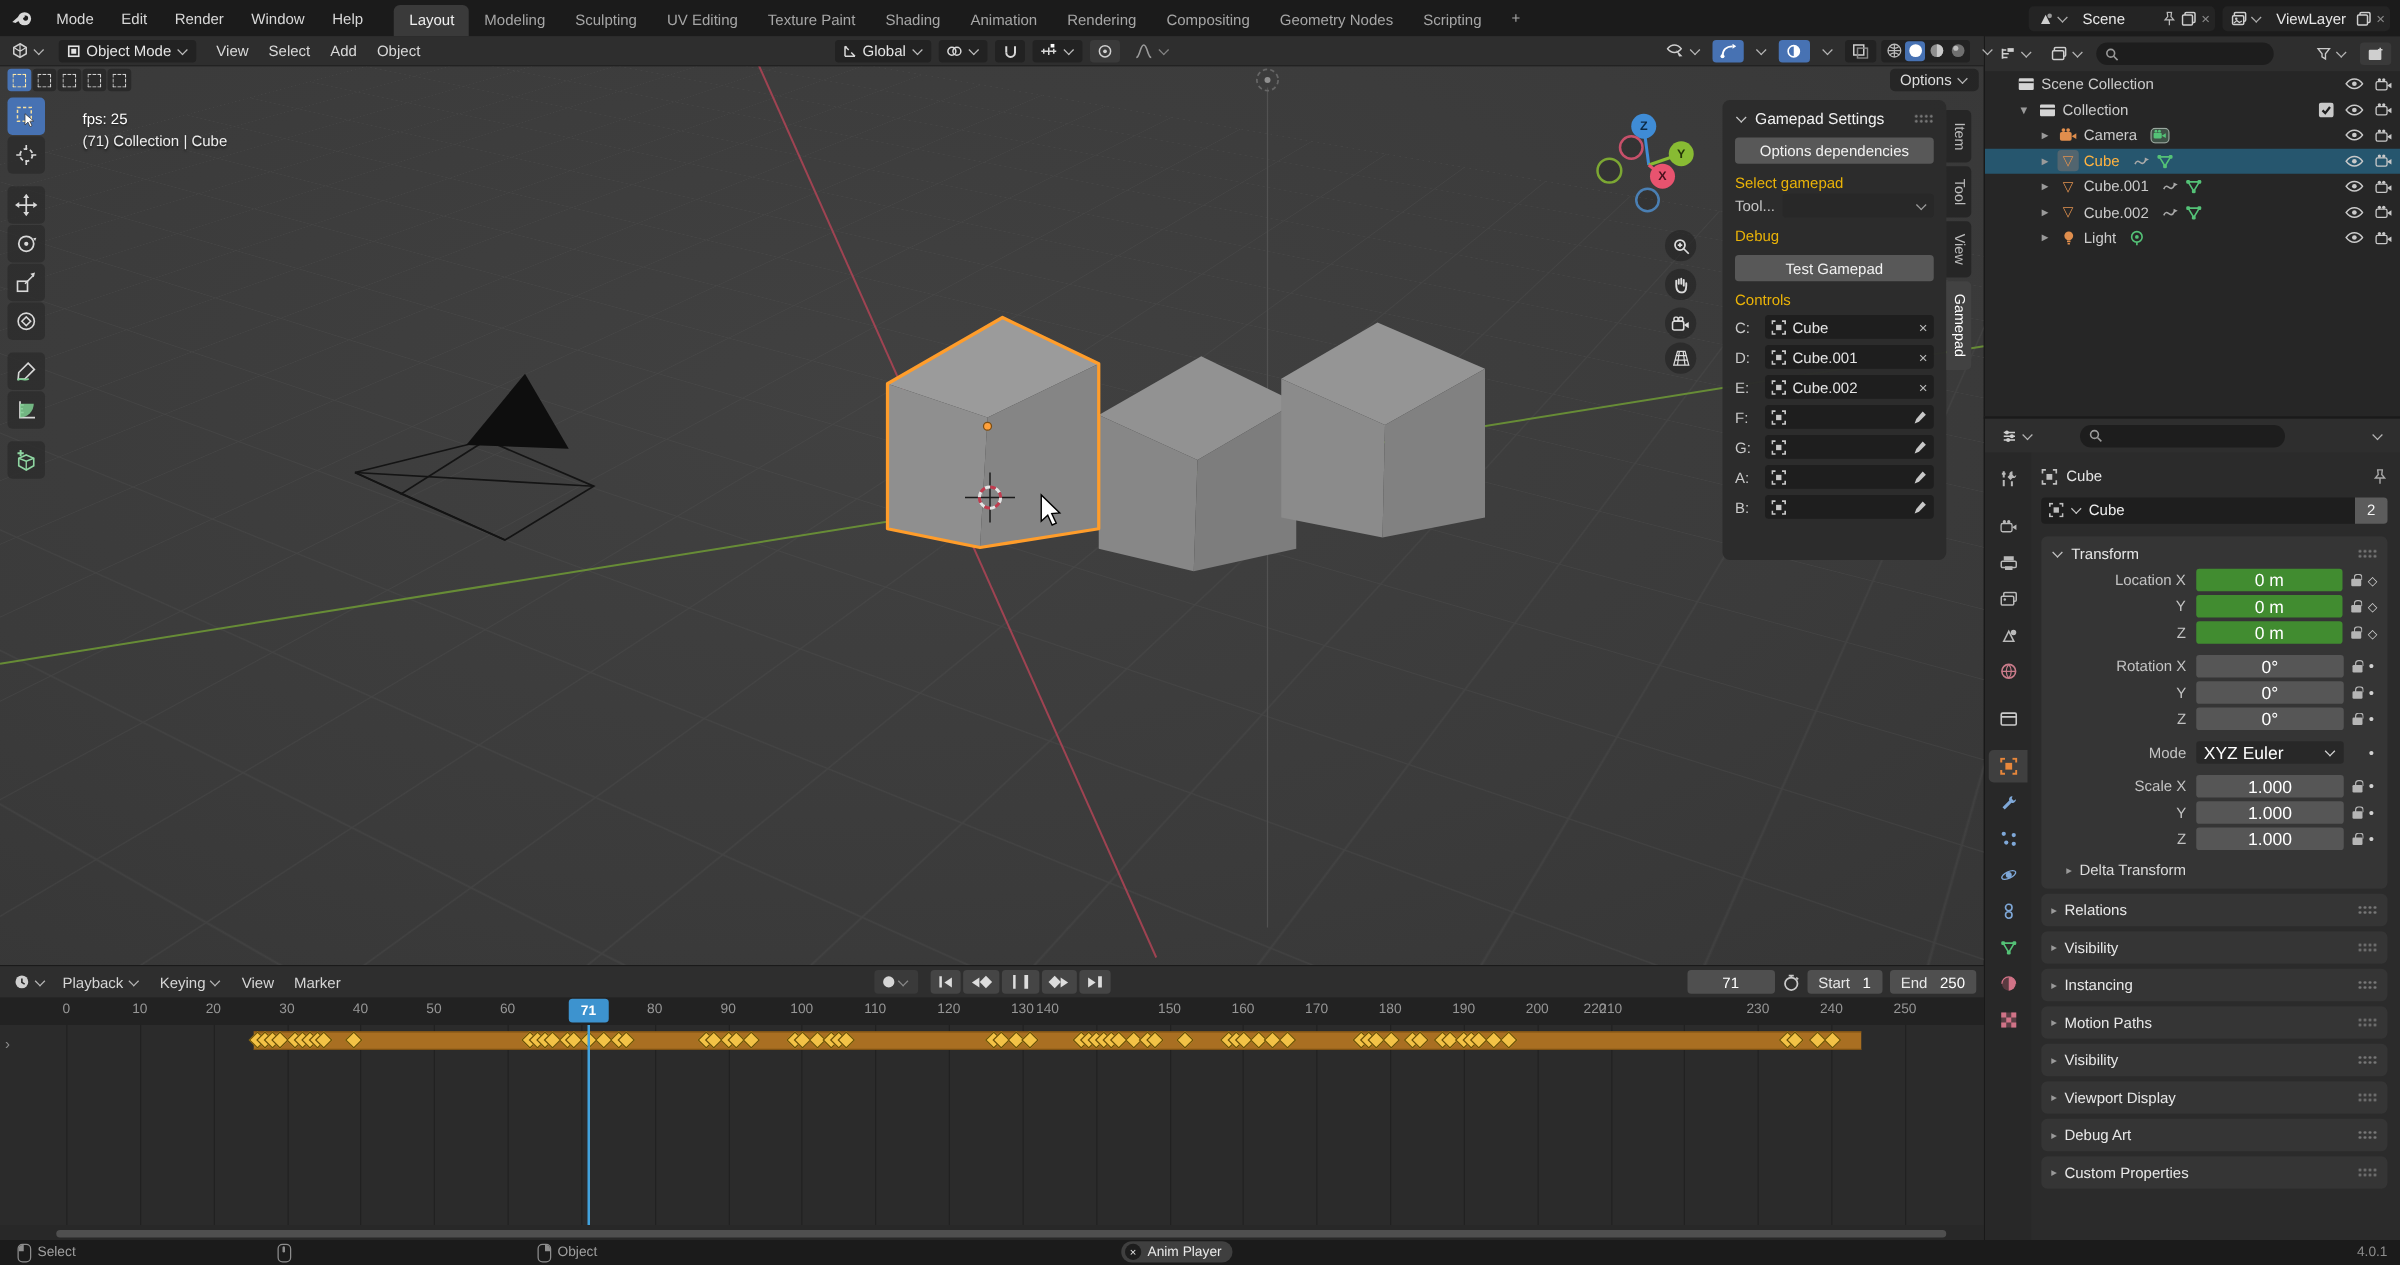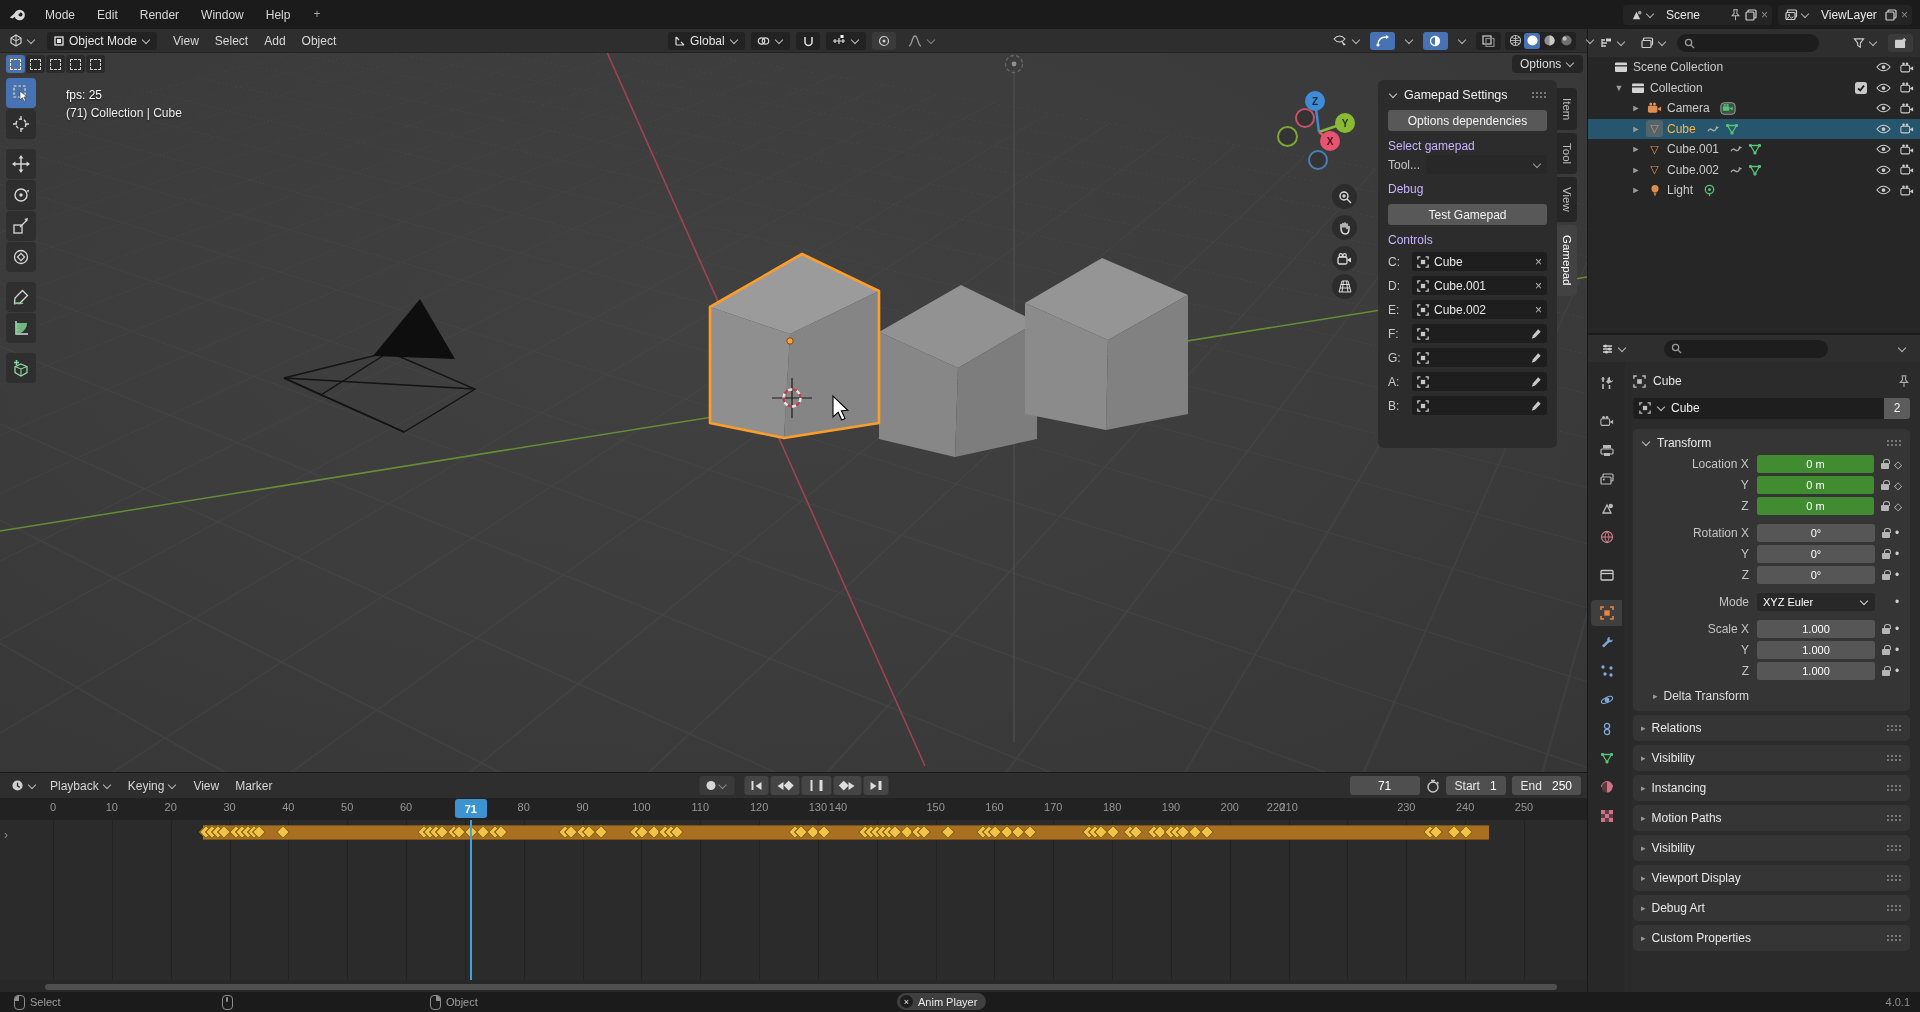--- a/index.html
+++ b/index.html
@@ -51,21 +51,21 @@
   
   #gizmo{position:absolute;left:1272px;top:36px;width:100px;height:100px;z-index:25}
   .axis-ball{position:absolute;border-radius:50%;display:flex;align-items:center;justify-content:center;font-size:10px;font-weight:bold;color:#222}
   .nav-btn{position:absolute;left:1332px;width:25px;height:25px;border-radius:50%;background:rgba(28,28,28,.5);display:flex;align-items:center;justify-content:center;z-index:25}
   
   #npanel{position:absolute;left:1378px;top:28px;width:179px;height:368px;background:#2dgray;z-index:28;
           background:rgba(43,43,43,.97);border-radius:6px;padding:8px 10px;box-sizing:border-box}
   #npanel .ptitle{display:flex;align-items:center;gap:6px;color:#f1f1f1;font-size:12.5px}
   .grip{margin-left:auto;width:16px;height:8px;background-image:radial-gradient(#777 1px,transparent 1.2px);background-size:4px 4px}
   .np-btn{height:21px;background:#585858;border-radius:3px;display:flex;align-items:center;justify-content:center;color:#f2f2f2;margin:8px 0 2px 0}
-  .np-label{color:#c4b5fd;margin:8px 0 2px 0}
+  .np-label{color:#eab308;margin:8px 0 2px 0}
   .np-dd{height:19px;background:#282828;border-radius:3px;display:flex;align-items:center;justify-content:flex-end;padding:0 5px;color:#bbb}
   .ctl-row{display:flex;align-items:center;gap:6px;margin-top:5px}
   .ctl-key{width:18px;color:#c9c9c9}
   .ctl-field{flex:1;height:19px;background:#1e1e1e;border-radius:3px;display:flex;align-items:center;gap:5px;padding:0 5px;color:#e6e6e6}
   .ctl-field .xbtn,.ctl-field .dropper{margin-left:auto;color:#bbb}
   #side-tabs{position:absolute;left:1557px;top:36px;width:25px;z-index:28}
   .side-tab{writing-mode:vertical-rl;display:flex;align-items:center;justify-content:center;
      background:#262626;color:#bdbdbd;border-radius:0 4px 4px 0;padding:10px 4px;margin-bottom:3px;font-size:11.5px}
   .side-tab.active{background:#424242;color:#fff}
   
@@ -92,21 +92,21 @@
   #prop-body{position:absolute;left:37px;right:0;top:27px;bottom:0;padding:7px 10px 0 8px;overflow:hidden}
   .crumb-row{display:flex;align-items:center;gap:7px;height:24px;color:#e4e4e4}
   .name-row{display:flex;align-items:center;height:26px;margin:2px 0 8px 0}
   .name-field{flex:1;height:21px;background:#1e1e1e;border-radius:3px 0 0 3px;display:flex;align-items:center;gap:5px;padding:0 6px;color:#efefef}
   .users-badge{width:26px;height:21px;background:#5c5c5c;border-radius:0 3px 3px 0;display:flex;align-items:center;justify-content:center;color:#f5f5f5}
   .panel-box{background:#353535;border-radius:5px;margin-bottom:4px;padding:4px 8px}
   .panel-head{display:flex;align-items:center;gap:6px;color:#e8e8e8;height:20px}
   .t-row{display:flex;align-items:center;height:20px;margin-top:1px}
   .t-row.gap{margin-top:7px}
   .t-label{width:108px;text-align:right;color:#c3c3c3;padding-right:8px;white-space:nowrap}
-  .t-field{width:118px;height:17.5px;border-radius:2.5px;display:flex;align-items:center;justify-content:center;color:#fff;font-size:11px}
+  .t-field{width:118px;height:17.5px;border-radius:2.5px;display:flex;align-items:center;justify-content:center;color:#fff;font-size:14px}
   .t-field.keyed{background:#418c30}
   .t-field.plain{background:#565656}
   .t-field.dropdown{background:#282828;justify-content:flex-start;padding:0 6px;box-sizing:border-box}
   .t-field.dropdown .chev{margin-left:auto}
   .t-deco{display:flex;align-items:center;gap:5px;margin-left:7px;color:#cfcfcf}
   .lock{width:8px;height:6px;border-radius:1px;background:#b5b5b5;position:relative;margin-top:4px}
   .lock:before{content:"";position:absolute;left:2px;top:-4px;width:5px;height:4px;border:1.3px solid #b5b5b5;border-bottom:none;border-radius:3px 3px 0 0}
   .sub-row{display:flex;align-items:center;gap:6px;color:#dcdcdc;height:22px;margin-top:4px;padding-left:12px}
   
   #timeline{position:absolute;left:0;top:772px;width:1587px;height:220px;background:#282828;border-top:1px solid #1a1a1a;box-sizing:border-box}
@@ -155,20 +155,33 @@
           <circle cx="13.5" cy="7.4" r="2.4" fill="#1b1b1b"></circle>
           <path d="M1 11L10 3l3 3-9 6z" fill="#d8d8d8"></path>
         </svg>
     </div>
     <div id="topbar-menus" style="display: flex;">
         <div class="menu-item">Mode</div>
         <div class="menu-item">Edit</div>
         <div class="menu-item">Render</div>
         <div class="menu-item">Window</div>
         <div class="menu-item">Help</div>
+      </div>
+    <div id="tabs">
+        <div class="ws-tab active">Layout</div>
+        <div class="ws-tab ">Modeling</div>
+        <div class="ws-tab ">Sculpting</div>
+        <div class="ws-tab ">UV Editing</div>
+        <div class="ws-tab ">Texture Paint</div>
+        <div class="ws-tab ">Shading</div>
+        <div class="ws-tab ">Animation</div>
+        <div class="ws-tab ">Rendering</div>
+        <div class="ws-tab ">Compositing</div>
+        <div class="ws-tab ">Geometry Nodes</div>
+        <div class="ws-tab ">Scripting</div>
       </div>
     <div class="ws-tab" id="add-tab">+</div>
     <div id="topbar-right">
       <div class="tb-widget">
         <span class="seg">
             <svg width="13" height="12" viewBox="0 0 14 13">
               <path d="M3 11L7 3l4 8z" fill="#cfcfcf"></path>
               <circle cx="10.5" cy="4" r="2" fill="#9a9a9a"></circle>
             </svg>
             <span class="chev"></span>

